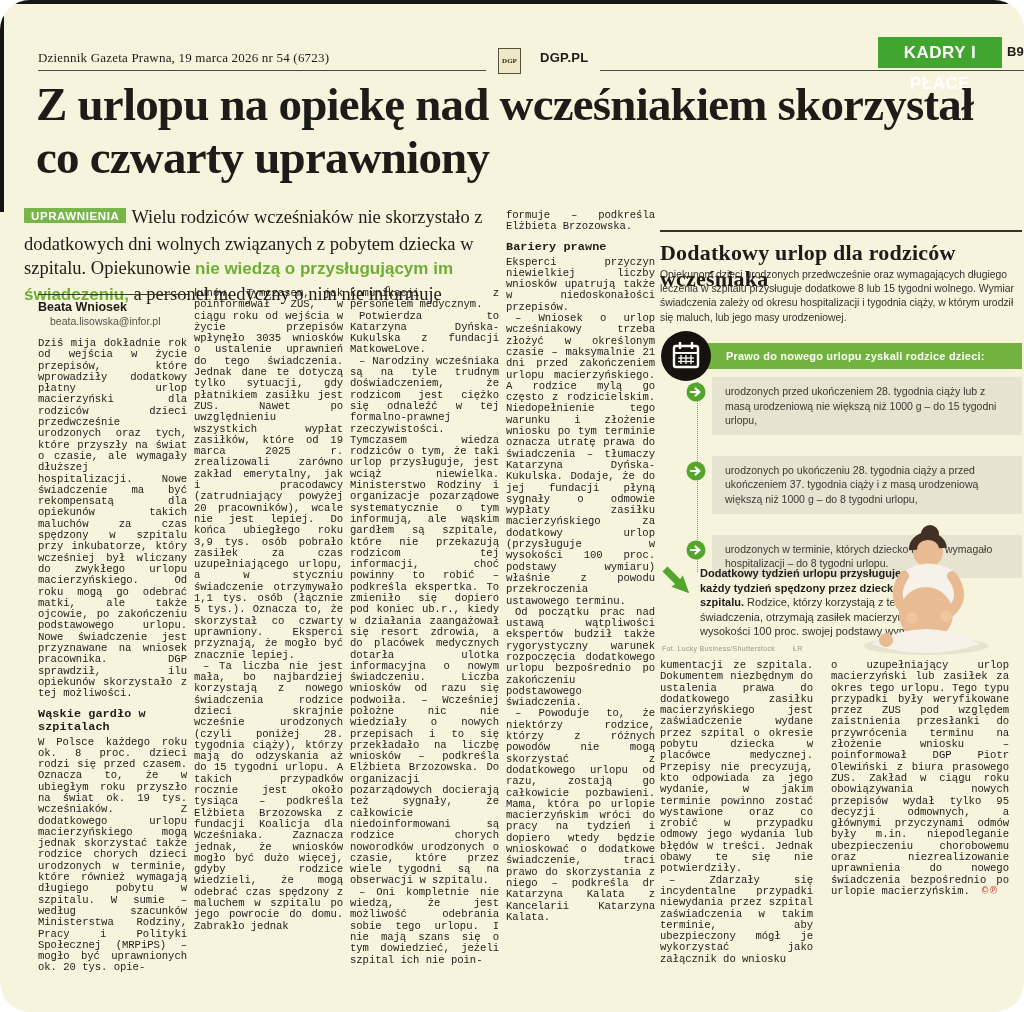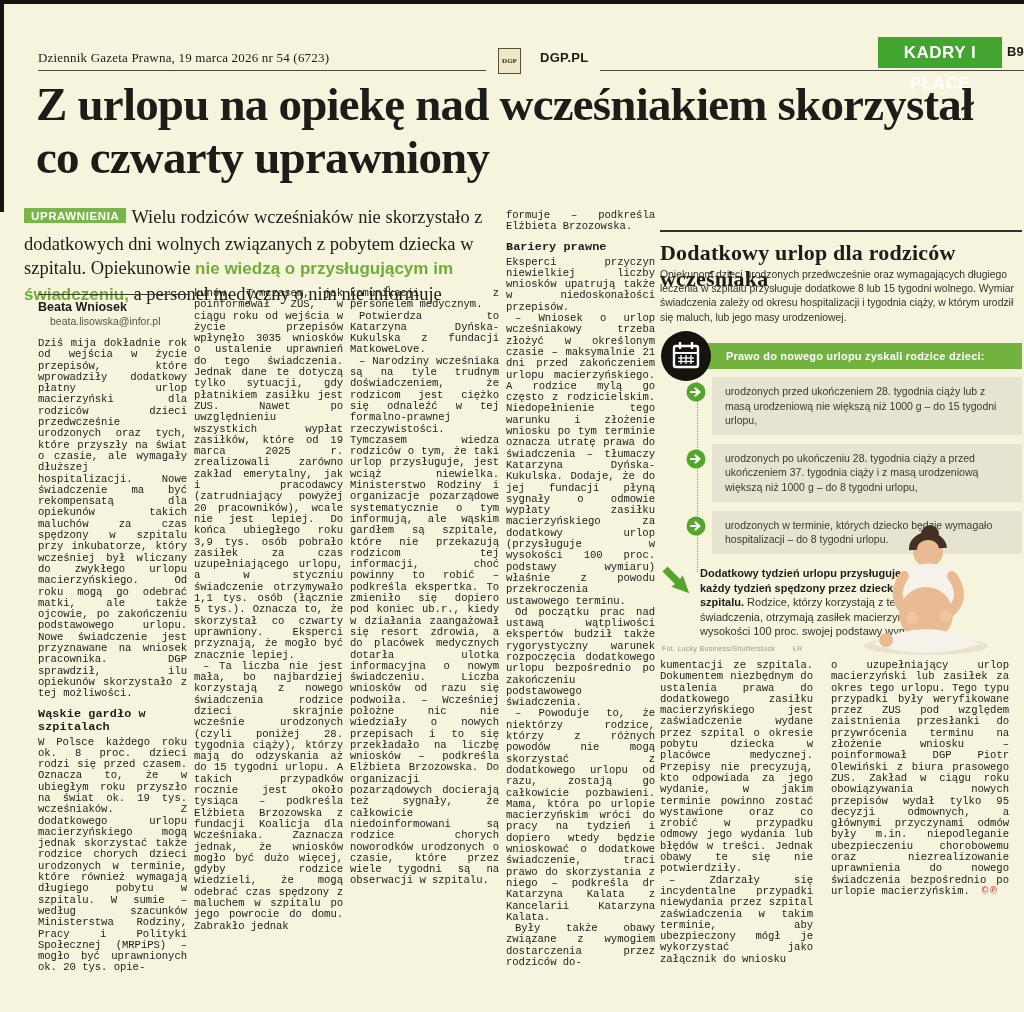--- a/index.html
+++ b/index.html
@@ -1,20 +1,21 @@
 <!DOCTYPE html>
 <html lang="pl" style="--paper: #f7f4de; --ink: #1d1c18; --green_badge: #42a52f; --green_bar: #72b340; --green_kicker: #79b64a; --green_text: #6fae35; --box_bg: #e6e4d0; --circle_green: #53a52c; --credit_gray: #96958a; --end_red: #c23b2e;"><head>
 <meta charset="utf-8">
 <style>
   html,body{margin:0;padding:0;}
   .page{
     position:relative; width:1024px; height:1012px;
     background:var(--paper); color:var(--ink);
     font-family:"Liberation Serif", serif;
     overflow:hidden;
+    border-radius:30px;
   }
   .edge-top{position:absolute;left:0;top:0;width:1024px;height:4px;background:#141412;}
   .edge-left{position:absolute;left:0;top:0;width:4px;height:212px;background:#141412;}
 
   
   .mast-text{position:absolute;left:38px;top:50px;font-size:13px;letter-spacing:.2px;}
   .mast-rule-a{position:absolute;left:38px;top:70px;width:448px;height:1px;background:#4a4840;}
   .dgp-logo{position:absolute;left:498px;top:48px;width:21px;height:24px;background:#efe8c6;
     border:1px solid #55513f;font-family:"Liberation Serif",serif;font-weight:bold;font-size:7px;
     display:flex;align-items:center;justify-content:center;color:#2e2b20;}
@@ -63,21 +64,21 @@
   .ib-title{position:absolute;left:660px;top:240px;margin:0;font-size:22px;font-weight:bold;letter-spacing:.2px;}
   .ib-intro{position:absolute;left:660px;top:268px;width:358px;margin:0;
     font-family:"Liberation Sans",sans-serif;font-size:10.4px;line-height:14.2px;color:#33322b;}
   .ib-bar{position:absolute;left:682px;top:343px;width:340px;height:26px;background:var(--green_bar);
     color:#fff;font-family:"Liberation Sans",sans-serif;font-weight:bold;font-size:11px;
     line-height:26px;padding-left:44px;box-sizing:border-box;letter-spacing:.2px;}
   .cal-icon{position:absolute;left:660px;top:330px;width:52px;height:52px;}
   .ib-connector{position:absolute;left:697px;top:382px;height:190px;width:0;border-left:1px dotted #8f8e80;}
   .ib-bullets{position:absolute;left:712px;top:377px;width:310px;
     font-family:"Liberation Sans",sans-serif;font-size:10.5px;line-height:14.6px;color:#3a3930;}
-  .ib-bullet{position:relative;background:var(--box_bg);margin-bottom:9px;padding:7px 10px 7px 13px;}
+  .ib-bullet{position:relative;background:var(--box_bg);margin-bottom:21px;padding:7px 10px 7px 13px;}
   .arrow-ic{position:absolute;left:-26px;top:5px;width:20px;height:20px;}
   .ib-note{position:absolute;left:700px;top:566px;width:230px;
     font-family:"Liberation Sans",sans-serif;font-size:11px;line-height:14.6px;color:#33322b;}
   .ib-note b{color:#1e1d18;}
   .note-arrow{position:absolute;left:662px;top:566px;width:30px;height:30px;}
   .photo{position:absolute;left:842px;top:522px;width:168px;height:136px;}
   .credit{position:absolute;left:662px;top:645px;font-family:"Liberation Sans",sans-serif;
     font-size:7px;color:var(--credit_gray);letter-spacing:.3px;}
   .credit span{margin-right:18px;}
 </style>
@@ -115,30 +116,30 @@
 
   <div class="col c2">
     <p class="np">kunów. Tymczasem, jak poinformował ZUS, w ciągu roku od wejścia w życie przepisów wpłynęło 3035 wniosków o ustalenie uprawnień do tego świadczenia. Jednak dane te dotyczą tylko sytuacji, gdy płatnikiem zasiłku jest ZUS. Nawet po uwzględnieniu wszystkich wypłat zasiłków, które od 19 marca 2025 r. zrealizowali zarówno zakład emerytalny, jak i pracodawcy (zatrudniający powyżej 20 pracowników), wcale nie jest lepiej. Do końca ubiegłego roku 3,9 tys. osób pobrało zasiłek za czas uzupełniającego urlopu, a w styczniu świadczenie otrzymywało 1,1 tys. osób (łącznie 5 tys.). Oznacza to, że skorzystał co czwarty uprawniony. Eksperci przyznają, że mogło być znacznie lepiej.</p>
     <p>– Ta liczba nie jest mała, bo najbardziej korzystają z nowego świadczenia rodzice dzieci skrajnie wcześnie urodzonych (czyli poniżej 28. tygodnia ciąży), którzy mają do odzyskania aż do 15 tygodni urlopu. A takich przypadków rocznie jest około tysiąca – podkreśla Elżbieta Brzozowska z fundacji Koalicja dla Wcześniaka. Zaznacza jednak, że wniosków mogło być dużo więcej, gdyby rodzice wiedzieli, że mogą odebrać czas spędzony z maluchem w szpitalu po jego powrocie do domu. Zabrakło jednak</p>
   </div>
 
   <div class="col c3">
     <p class="np">komunikacji z personelem medycznym.</p>
     <p>Potwierdza to Katarzyna Dyńska-Kukulska z fundacji MatkoweLove.</p>
     <p>– Narodziny wcześniaka są na tyle trudnym doświadczeniem, że rodzicom jest ciężko się odnaleźć w tej formalno-prawnej rzeczywistości. Tymczasem wiedza rodziców o tym, że taki urlop przysługuje, jest wciąż niewielka. Ministerstwo Rodziny i organizacje pozarządowe systematycznie o tym informują, ale wąskim gardłem są szpitale, które nie przekazują rodzicom tej informacji, choć powinny to robić – podkreśla ekspertka. To zmieniło się dopiero pod koniec ub.r., kiedy w działania zaangażował się resort zdrowia, a do placówek medycznych dotarła ulotka informacyjna o nowym świadczeniu. Liczba wniosków od razu się podwoiła. – Wcześniej położne nic nie wiedziały o nowych przepisach i to się przekładało na liczbę wniosków – podkreśla Elżbieta Brzozowska. Do organizacji pozarządowych docierają też sygnały, że całkowicie niedoinformowani są rodzice chorych noworodków urodzonych o czasie, które przez wiele tygodni są na obserwacji w szpitalu.</p>
+    <p>– Oni kompletnie nie wiedzą, że jest możliwość odebrania sobie tego urlopu. I nie mają szans się o tym dowiedzieć, jeżeli szpital ich nie poin-</p>
   </div>
 
   <div class="col c4">
     <p class="np">formuje – podkreśla Elżbieta Brzozowska.</p>
     <h3>Bariery prawne</h3>
     <p class="np">Eksperci przyczyn niewielkiej liczby wniosków upatrują także w niedoskonałości przepisów.</p>
     <p>– Wniosek o urlop wcześniakowy trzeba złożyć w określonym czasie – maksymalnie 21 dni przed zakończeniem urlopu macierzyńskiego. A rodzice mylą go często z rodzicielskim. Niedopełnienie tego warunku i złożenie wniosku po tym terminie oznacza utratę prawa do świadczenia – tłumaczy Katarzyna Dyńska-Kukulska. Dodaje, że do jej fundacji płyną sygnały o odmowie wypłaty zasiłku macierzyńskiego za dodatkowy urlop (przysługuje w wysokości 100 proc. podstawy wymiaru) właśnie z powodu przekroczenia ustawowego terminu.</p>
     <p>Od początku prac nad ustawą wątpliwości ekspertów budził także rygorystyczny warunek rozpoczęcia dodatkowego urlopu bezpośrednio po zakończeniu podstawowego świadczenia.</p>
     <p>– Powoduje to, że niektórzy rodzice, którzy z różnych powodów nie mogą skorzystać z dodatkowego urlopu od razu, zostają go całkowicie pozbawieni. Mama, która po urlopie macierzyńskim wróci do pracy na tydzień i dopiero wtedy będzie wnioskować o dodatkowe świadczenie, traci prawo do skorzystania z niego – podkreśla dr Katarzyna Kalata z Kancelarii Katarzyna Kalata.</p>
-    <p>Były także obawy związane z wymogiem dostarczenia przez rodziców do-</p>
   </div>
 
   <div class="ib-rule"></div>
   <h2 class="ib-title">Dodatkowy urlop dla rodziców wcześniaka</h2>
   <p class="ib-intro">Opiekunom dzieci urodzonych przedwcześnie oraz wymagających długiego leczenia w szpitalu przysługuje dodatkowe 8 lub 15 tygodni wolnego. Wymiar świadczenia zależy od okresu hospitalizacji i tygodnia ciąży, w którym urodził się maluch, lub jego masy urodzeniowej.</p>
 
   <div class="ib-bar">Prawo do nowego urlopu zyskali rodzice dzieci:</div>
   <svg class="cal-icon" viewBox="0 0 52 52">
     <circle cx="26" cy="26" r="25" fill="#16130f"></circle>
     <rect x="14" y="16" width="24" height="21" rx="2" fill="none" stroke="#fff" stroke-width="2.4"></rect>

